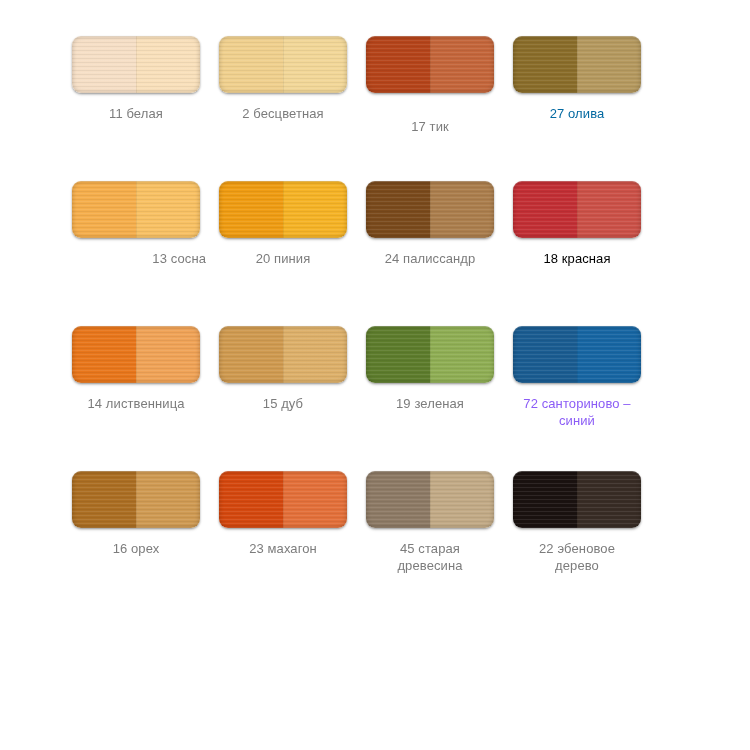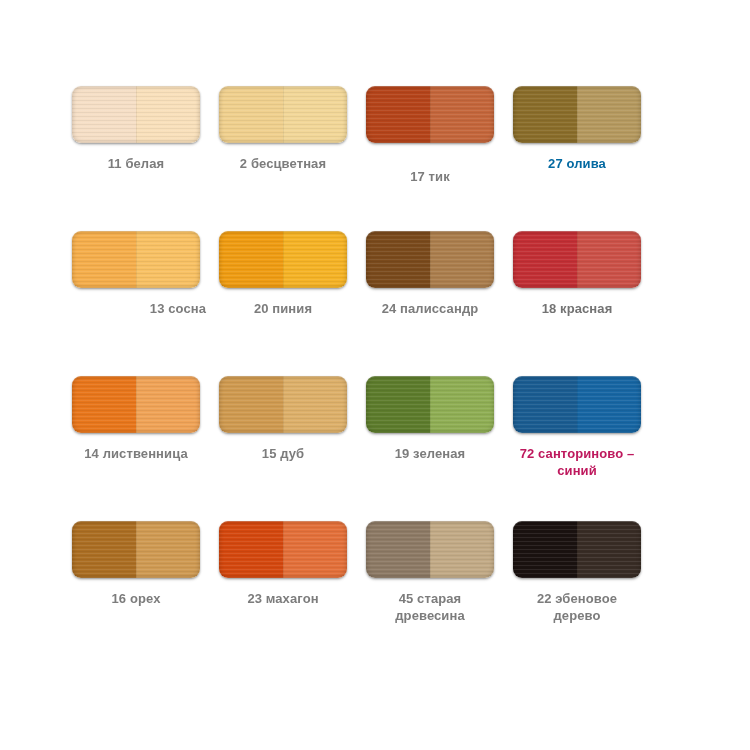--- a/index.html
+++ b/index.html
@@ -12,23 +12,22 @@
     background: #ffffff;
     font-family: "Liberation Sans", sans-serif;
     overflow: hidden;
   }
 
   #palette {
     position: relative;
     width: 632px;
     height: 750px;
     box-sizing: border-box;
-    padding-top: 86px;
+    padding-top: 36px;
     padding-left: 72px;
-    font-weight: bold;
   }
 
   .row {
     display: flex;
     width: 606px;
     margin-bottom: 0;
   }
 
   .swatch-cell {
     width: 128px;
@@ -193,21 +192,21 @@
       <div class="label" style="color: rgb(124, 124, 124);">24 палиссандр</div>
     </div>
     <div class="swatch-cell">
       <div class="chip">
         <div class="half left" style="background-color: rgb(194, 47, 53);"></div>
         <div class="half right" style="background-color: rgb(203, 81, 72);"></div>
         <div class="seam"></div>
         <div class="grain"></div>
         <div class="shade"></div>
       </div>
-      <div class="label" style="color: #737373;">18 красная</div>
+      <div class="label" style="color: #000000;">18 красная</div>
     </div>
   </div>
 
   <div class="row row-2">
     <div class="swatch-cell">
       <div class="chip">
         <div class="half left" style="background-color: rgb(232, 118, 27);"></div>
         <div class="half right" style="background-color: rgb(240, 163, 87);"></div>
         <div class="seam"></div>
         <div class="grain"></div>
@@ -236,21 +235,21 @@
       <div class="label" style="color: rgb(124, 124, 124);">19 зеленая</div>
     </div>
     <div class="swatch-cell">
       <div class="chip">
         <div class="half left" style="background-color: rgb(26, 92, 145);"></div>
         <div class="half right" style="background-color: rgb(23, 102, 163);"></div>
         <div class="seam"></div>
         <div class="grain"></div>
         <div class="shade"></div>
       </div>
-      <div class="label" style="color: #be185d;">72 санториново –
+      <div class="label" style="color: #8b5cf6;">72 санториново –
 синий</div>
     </div>
   </div>
 
   <div class="row row-3">
     <div class="swatch-cell">
       <div class="chip">
         <div class="half left" style="background-color: rgb(171, 110, 35);"></div>
         <div class="half right" style="background-color: rgb(207, 154, 83);"></div>
         <div class="seam"></div>

